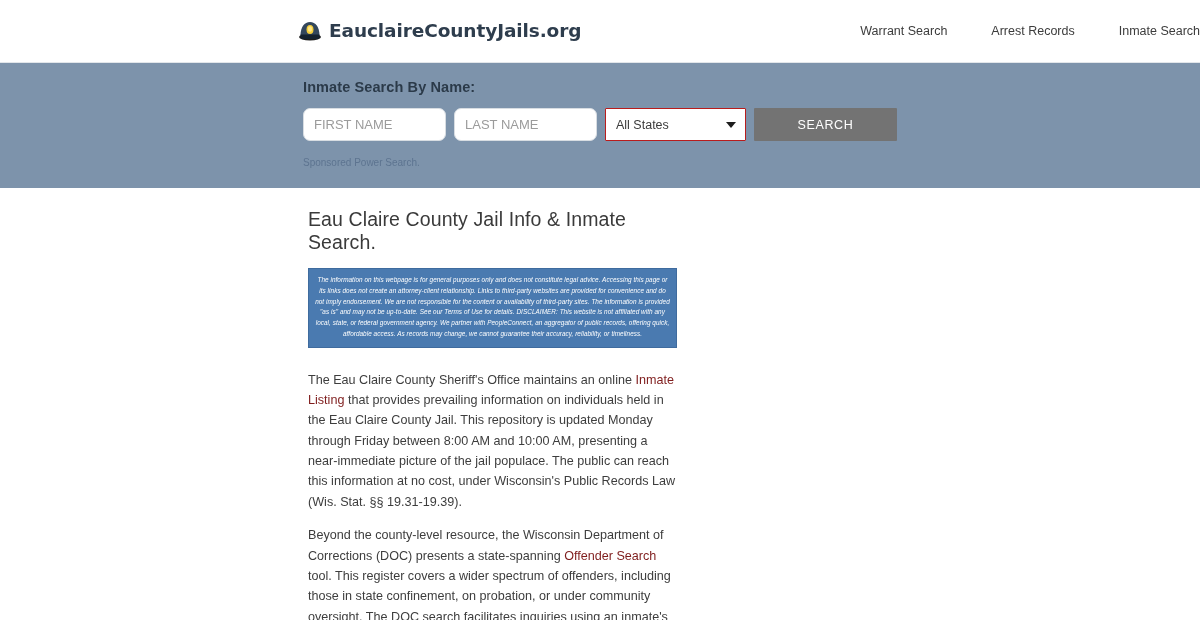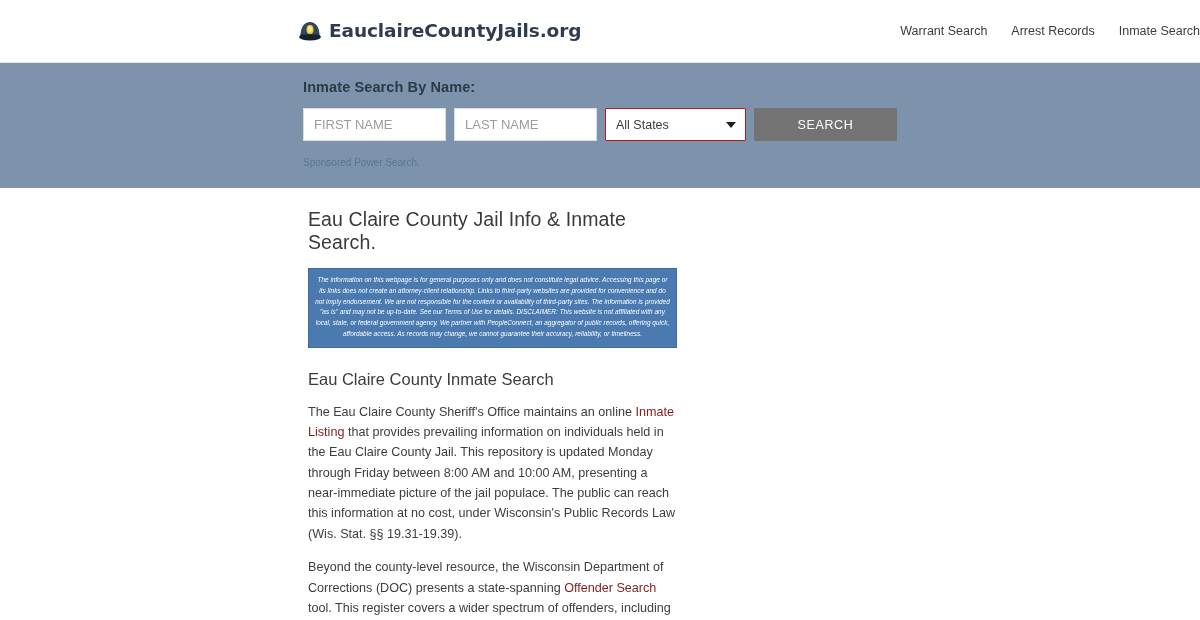--- a/index.html
+++ b/index.html
@@ -49,21 +49,21 @@
     font-weight: bold;
     color: #2e3d4d;
     letter-spacing: -0.1px;
     white-space: nowrap;
     font-family: "DejaVu Sans", sans-serif;
   }
   .nav {
     margin-left: auto;
     display: flex;
     align-items: center;
-    gap: 24px;
+    gap: 44px;
   }
   .nav a {
     font-size: 12.5px;
     color: #3c3c3c;
     text-decoration: none;
     white-space: nowrap;
   }
 
   
   .searchband {
@@ -90,21 +90,21 @@
   }
   .txtinput {
     width: 143px;
     height: 33px;
     border: 1px solid #d8dde2;
     background: #ffffff;
     font-size: 13px;
     color: #9b9b9b;
     padding: 0 10px;
     font-family: "Liberation Sans", sans-serif;
-    border-radius: 0;
+    border-radius: 7px;
     outline: none;
   }
   .txtinput::placeholder { color: #9b9b9b; opacity: 1; }
   .selectwrap {
     position: relative;
     width: 143px;
     height: 33px;
   }
   .selectbox {
     width: 100%;
@@ -236,21 +236,20 @@
     </div>
     <a class="sponsored" href="#">Sponsored Power Search.</a>
   </div>
 </div>
 
 <div class="content">
   <h1 class="page-title">Eau Claire County Jail Info &amp; Inmate Search.</h1>
 
   <div class="disclaimer">The information on this webpage is for general purposes only and does not constitute legal advice. Accessing this page or its links does not create an attorney-client relationship. Links to third-party websites are provided for convenience and do not imply endorsement. We are not responsible for the content or availability of third-party sites. The information is provided "as is" and may not be up-to-date. See our Terms of Use for details. DISCLAIMER: This website is not affiliated with any local, state, or federal government agency. We partner with PeopleConnect, an aggregator of public records, offering quick, affordable access. As records may change, we cannot guarantee their accuracy, reliability, or timeliness.</div>
 
-  <h2 class="sec-title">Eau Claire County Inmate Search</h2>
 
   <p class="body">
     <span>The Eau Claire County Sheriff's Office maintains an online </span><a class="inline" href="#">Inmate Listing</a><span> that provides prevailing information on individuals held in the Eau Claire County Jail. This repository is updated Monday through Friday between 8:00 AM and 10:00 AM, presenting a near-immediate picture of the jail populace. The public can reach this information at no cost, under Wisconsin's Public Records Law (Wis. Stat. §§ 19.31-19.39).</span>
   </p>
 
   <p class="body">
     <span>Beyond the county-level resource, the Wisconsin Department of Corrections (DOC) presents a state-spanning </span><a class="inline" href="#">Offender Search</a><span> tool. This register covers a wider spectrum of offenders, including those in state confinement, on probation, or under community oversight. The DOC search facilitates inquiries using an inmate's name or DOC number, offering an expansive view of a person's status within the statewide correctional framework.</span>
   </p>
 
   <h2 class="sec-title">Making Requests for Inmate Records</h2>

